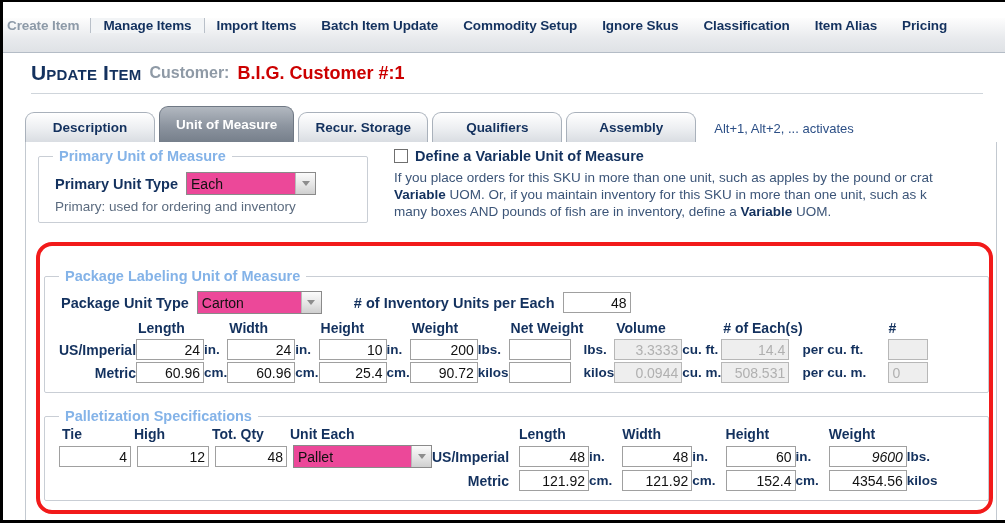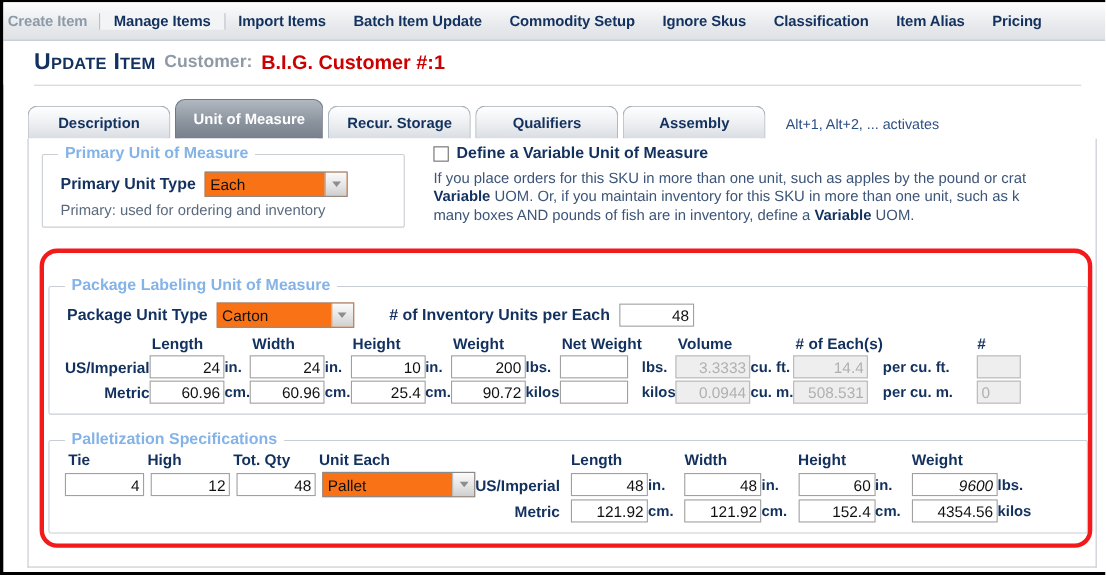--- a/index.html
+++ b/index.html
@@ -20,23 +20,24 @@
     overflow: hidden;
   }
 
   
   .topnav {
     position: relative;
     height: 35px;
     background: linear-gradient(#fdfdfd, #e8eaed 60%, #dfe2e6);
     border-bottom: 1px solid #b4bcc6;
     display: flex;
-    align-items: center;
+    align-items: flex-start;
     padding-left: 0px;
     font-size: 0;
+    margin-top: 16px;
   }
   .topnav .nav-item {
     display: inline-flex;
     align-items: center;
     padding: 0 12px;
     font-size: 13.5px;
     font-weight: bold;
     color: #13315e;
     letter-spacing: -0.1px;
     white-space: nowrap;
@@ -179,21 +180,21 @@
     color: #5b6b7f;
     margin-left: 6px;
   }
 
   
   .sel {
     display: inline-flex;
     align-items: stretch;
     height: 23px;
     border: 1px solid #8a8a8a;
-    background: #f97316;
+    background: #ec4899;
     font-size: 14px;
     color: #000;
   }
   .sel .sel-val {
     flex: 1;
     padding: 0 4px;
     display: flex;
     align-items: center;
     font-size: 14px;
     color: #111;

